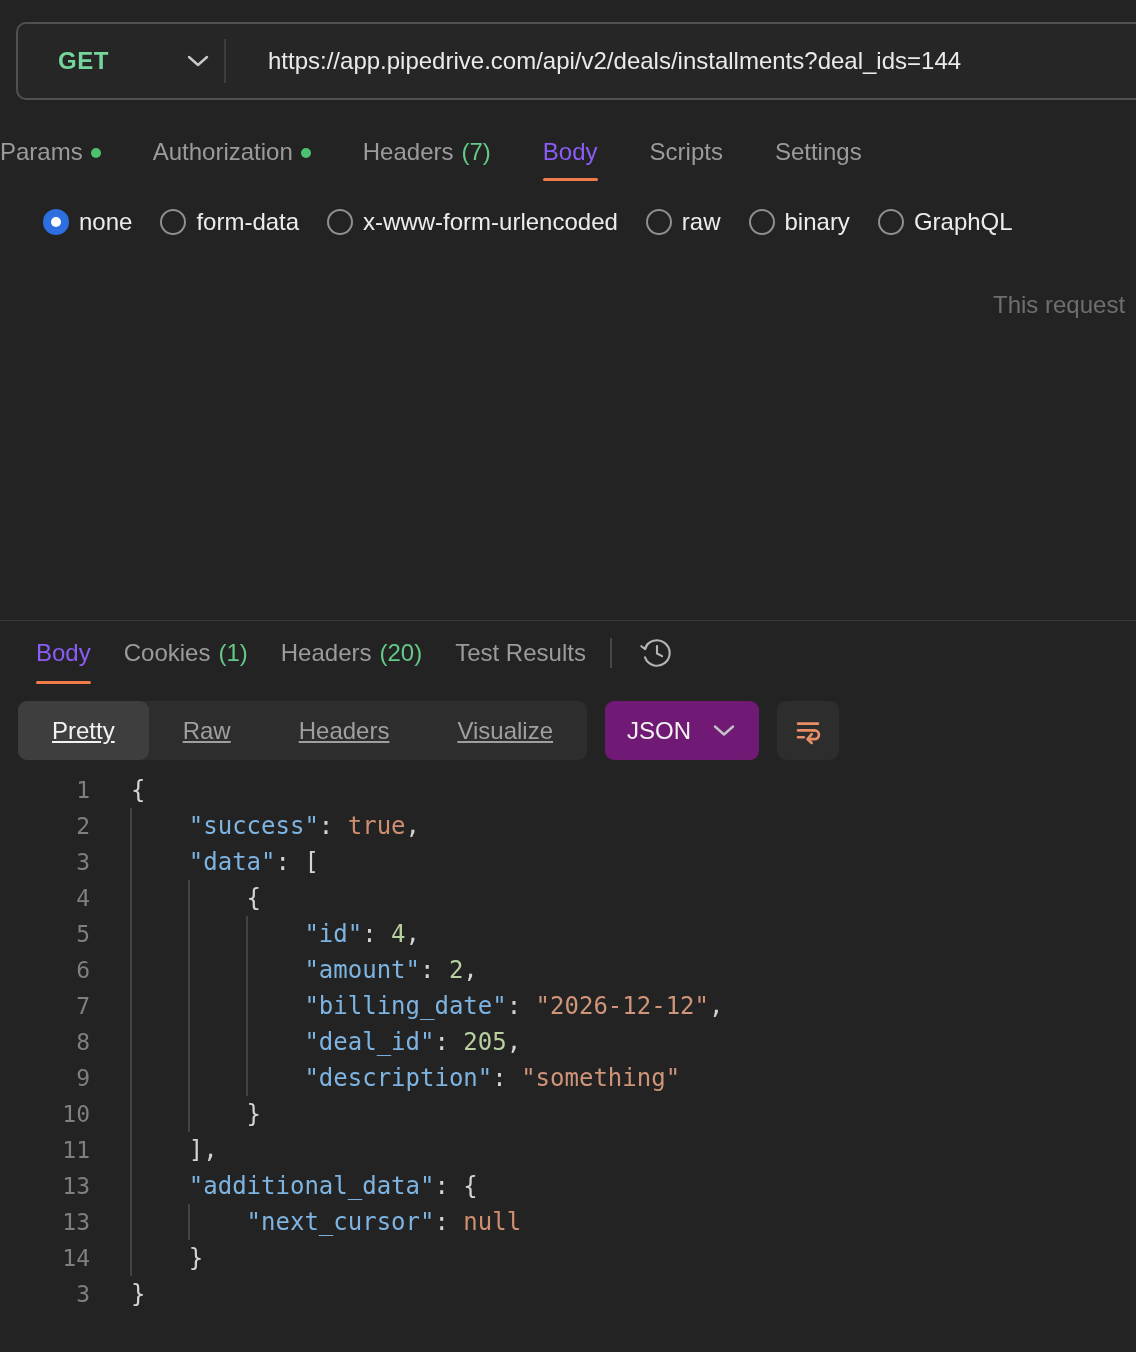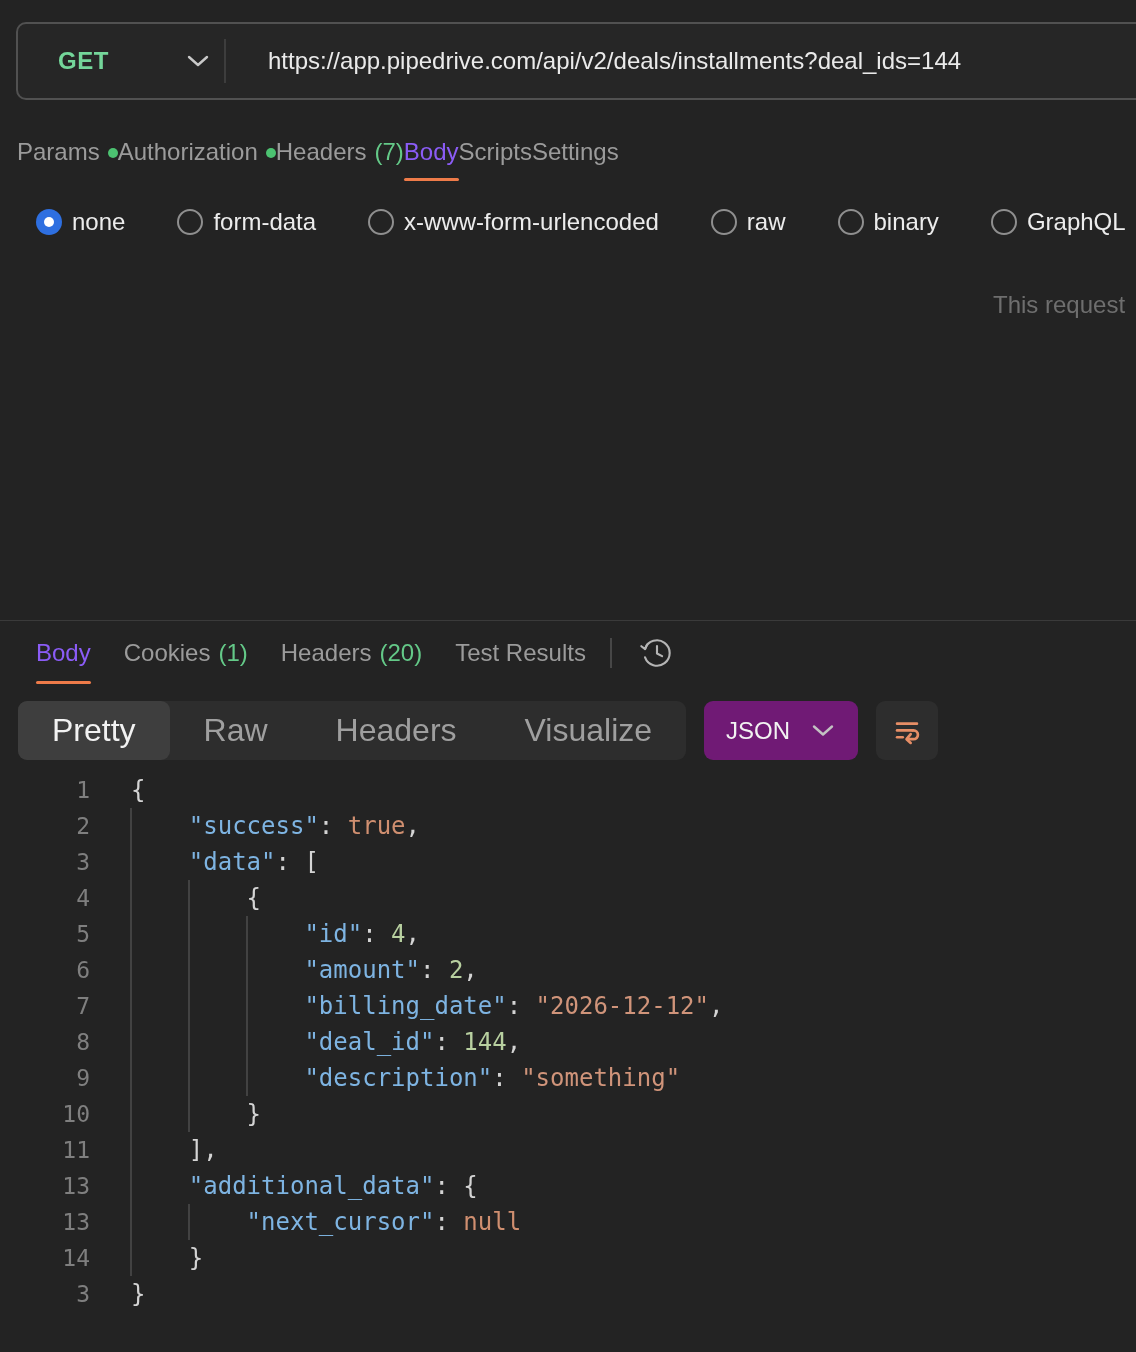--- a/index.html
+++ b/index.html
@@ -20,34 +20,34 @@
   }
   .method { display:flex; align-items:center; width:206px; padding-left:40px; cursor:pointer; }
   .method-label { color:#74d69a; font-size:24px; font-weight:bold; letter-spacing:.5px; }
   .method .chev { margin-left:auto; margin-right:14px; }
   .vdiv { width:2px; height:44px; background:#3d3d3d; }
   .url-input { flex:1; padding-left:42px; font-size:24px; color:#eaeaea; white-space:nowrap; overflow:hidden; }
 
   
   .req-tabs {
     position:absolute; top:123px; left:0; right:0; height:58px;
-    display:flex; align-items:center; padding-left:17px;text-align:center;
+    display:flex; align-items:center; gap:52px; text-align:center;
   }
   .tab { position:relative; height:100%; display:flex; align-items:center; gap:8px;
          font-size:24px; color:#9b9b9b; cursor:pointer; }
   .tab.active { color:#8b5cf6; }
   .tab.active::after { content:""; position:absolute; left:0; right:0; bottom:0;
          height:3px; border-radius:2px; background:#ee7b49; }
   .dot { width:10px; height:10px; border-radius:50%; background:#4cc271; margin-top:2px; }
   .count { color:#64c988; }
 
   
   .radio-row {
-    position:absolute; top:199px; left:0; height:46px;
-    display:flex; align-items:center; gap:52px; padding-left:36px;
+    position:absolute; top:199px; left:7px; height:46px;
+    display:flex; align-items:center; gap:28px; padding-left:36px;
   }
   .radio-item { display:flex; align-items:center; gap:10px; cursor:pointer; }
   .rc { width:26px; height:26px; border-radius:50%; border:2.5px solid #8f8f8f;
         display:flex; align-items:center; justify-content:center; }
   .rc.sel { border:none; background:#2e6fe0; }
   .rdot { width:10px; height:10px; border-radius:50%; background:#ffffff; }
   .radio-label { font-size:24px; color:#ececec; }
 
   .empty-msg { position:absolute; top:291px; left:993px; width:400px;
         font-size:24px; color:#6e6e6e; white-space:nowrap; }
@@ -59,22 +59,22 @@
     position:absolute; top:622px; left:0; right:0; height:62px;
     display:flex; align-items:center; gap:33px; padding-left:36px;
   }
   .rt-div { width:2px; height:30px; background:#474747; margin-left:-9px; }
   .hist-btn { background:none; border:none; cursor:pointer; padding:0; margin-left:-6px;
         display:flex; align-items:center; }
 
   
   .view-row { position:absolute; top:701px; left:18px; height:59px; display:flex; gap:18px; }
   .segmented { display:flex; background:#2d2d2d; border-radius:9px; height:59px; }
-  .segment { display:flex; align-items:center; padding:8px 34px; font-size:32px;
-        color:#9f9f9f; border-radius:9px; cursor:pointer; }
+  .segment { display:flex; align-items:center; padding:8px 34px; font-size:24px;
+        color:#9f9f9f; border-radius:9px; cursor:pointer;text-decoration:underline; }
   .segment.sel { background:#3e3e3e; color:#f2f2f2; }
   .format-btn { display:flex; align-items:center; background:#701a75; border-radius:9px;
         padding:0 24px 0 22px; cursor:pointer; }
   .format-label { font-size:24px; color:#f2f2f2; margin-right:22px; }
   .wrap-btn { width:62px; display:flex; align-items:center; justify-content:center;
         background:#2d2d2d; border-radius:9px; cursor:pointer; }
 
   
   .code { position:absolute; top:772px; left:0; right:0; height:540px;
         font-family:"DejaVu Sans Mono", monospace; font-size:24px; }
@@ -213,21 +213,21 @@
   </div>
 
   <div class="code" id="codeArea">
       <div class="cl"><span class="ln">1</span><span class="ct" style="padding-left: 0px;"><span class="tk-punct">{</span></span></div>
       <div class="cl"><span class="ln">2</span><span class="ct" style="padding-left: 57.8px;"><span class="tk-key">"success"</span><span class="tk-punct">: </span><span class="tk-kw">true</span><span class="tk-punct">,</span></span></div>
       <div class="cl"><span class="ln">3</span><span class="ct" style="padding-left: 57.8px;"><span class="tk-key">"data"</span><span class="tk-punct">: [</span></span></div>
       <div class="cl"><span class="ln">4</span><span class="ct" style="padding-left: 115.6px;"><span class="tk-punct">{</span></span></div>
       <div class="cl"><span class="ln">5</span><span class="ct" style="padding-left: 173.4px;"><span class="tk-key">"id"</span><span class="tk-punct">: </span><span class="tk-num">4</span><span class="tk-punct">,</span></span></div>
       <div class="cl"><span class="ln">6</span><span class="ct" style="padding-left: 173.4px;"><span class="tk-key">"amount"</span><span class="tk-punct">: </span><span class="tk-num">2</span><span class="tk-punct">,</span></span></div>
       <div class="cl"><span class="ln">7</span><span class="ct" style="padding-left: 173.4px;"><span class="tk-key">"billing_date"</span><span class="tk-punct">: </span><span class="tk-str">"2026-12-12"</span><span class="tk-punct">,</span></span></div>
-      <div class="cl"><span class="ln">8</span><span class="ct" style="padding-left: 173.4px;"><span class="tk-key">"deal_id"</span><span class="tk-punct">: </span><span class="tk-num">144</span><span class="tk-punct">,</span></span></div>
+      <div class="cl"><span class="ln">8</span><span class="ct" style="padding-left: 173.4px;"><span class="tk-key">"deal_id"</span><span class="tk-punct">: </span><span class="tk-num">205</span><span class="tk-punct">,</span></span></div>
       <div class="cl"><span class="ln">9</span><span class="ct" style="padding-left: 173.4px;"><span class="tk-key">"description"</span><span class="tk-punct">: </span><span class="tk-str">"something"</span></span></div>
       <div class="cl"><span class="ln">10</span><span class="ct" style="padding-left: 115.6px;"><span class="tk-punct">}</span></span></div>
       <div class="cl"><span class="ln">11</span><span class="ct" style="padding-left: 57.8px;"><span class="tk-punct">],</span></span></div>
       <div class="cl"><span class="ln">13</span><span class="ct" style="padding-left: 57.8px;"><span class="tk-key">"additional_data"</span><span class="tk-punct">: {</span></span></div>
       <div class="cl"><span class="ln">13</span><span class="ct" style="padding-left: 115.6px;"><span class="tk-key">"next_cursor"</span><span class="tk-punct">: </span><span class="tk-kw">null</span></span></div>
       <div class="cl"><span class="ln">14</span><span class="ct" style="padding-left: 57.8px;"><span class="tk-punct">}</span></span></div>
       <div class="cl"><span class="ln">3</span><span class="ct" style="padding-left: 0px;"><span class="tk-punct">}</span></span></div>
       <div class="guide" style="left: 130px; top: 36px; height: 468px;"></div>
       <div class="guide" style="left: 187.8px; top: 108px; height: 252px;"></div>
       <div class="guide" style="left: 187.8px; top: 432px; height: 36px;"></div>

